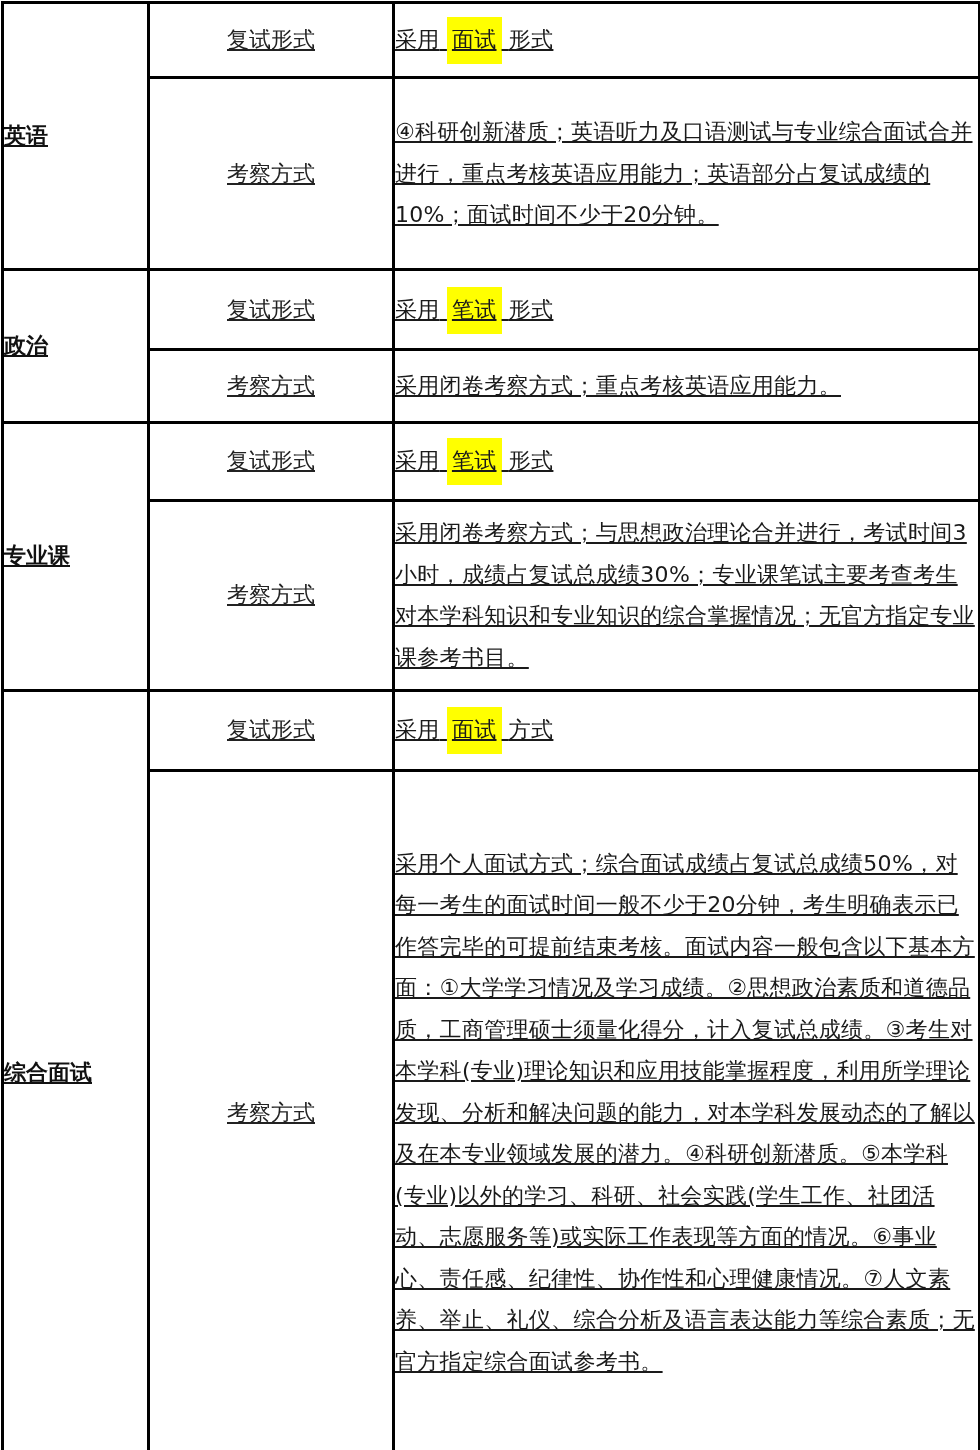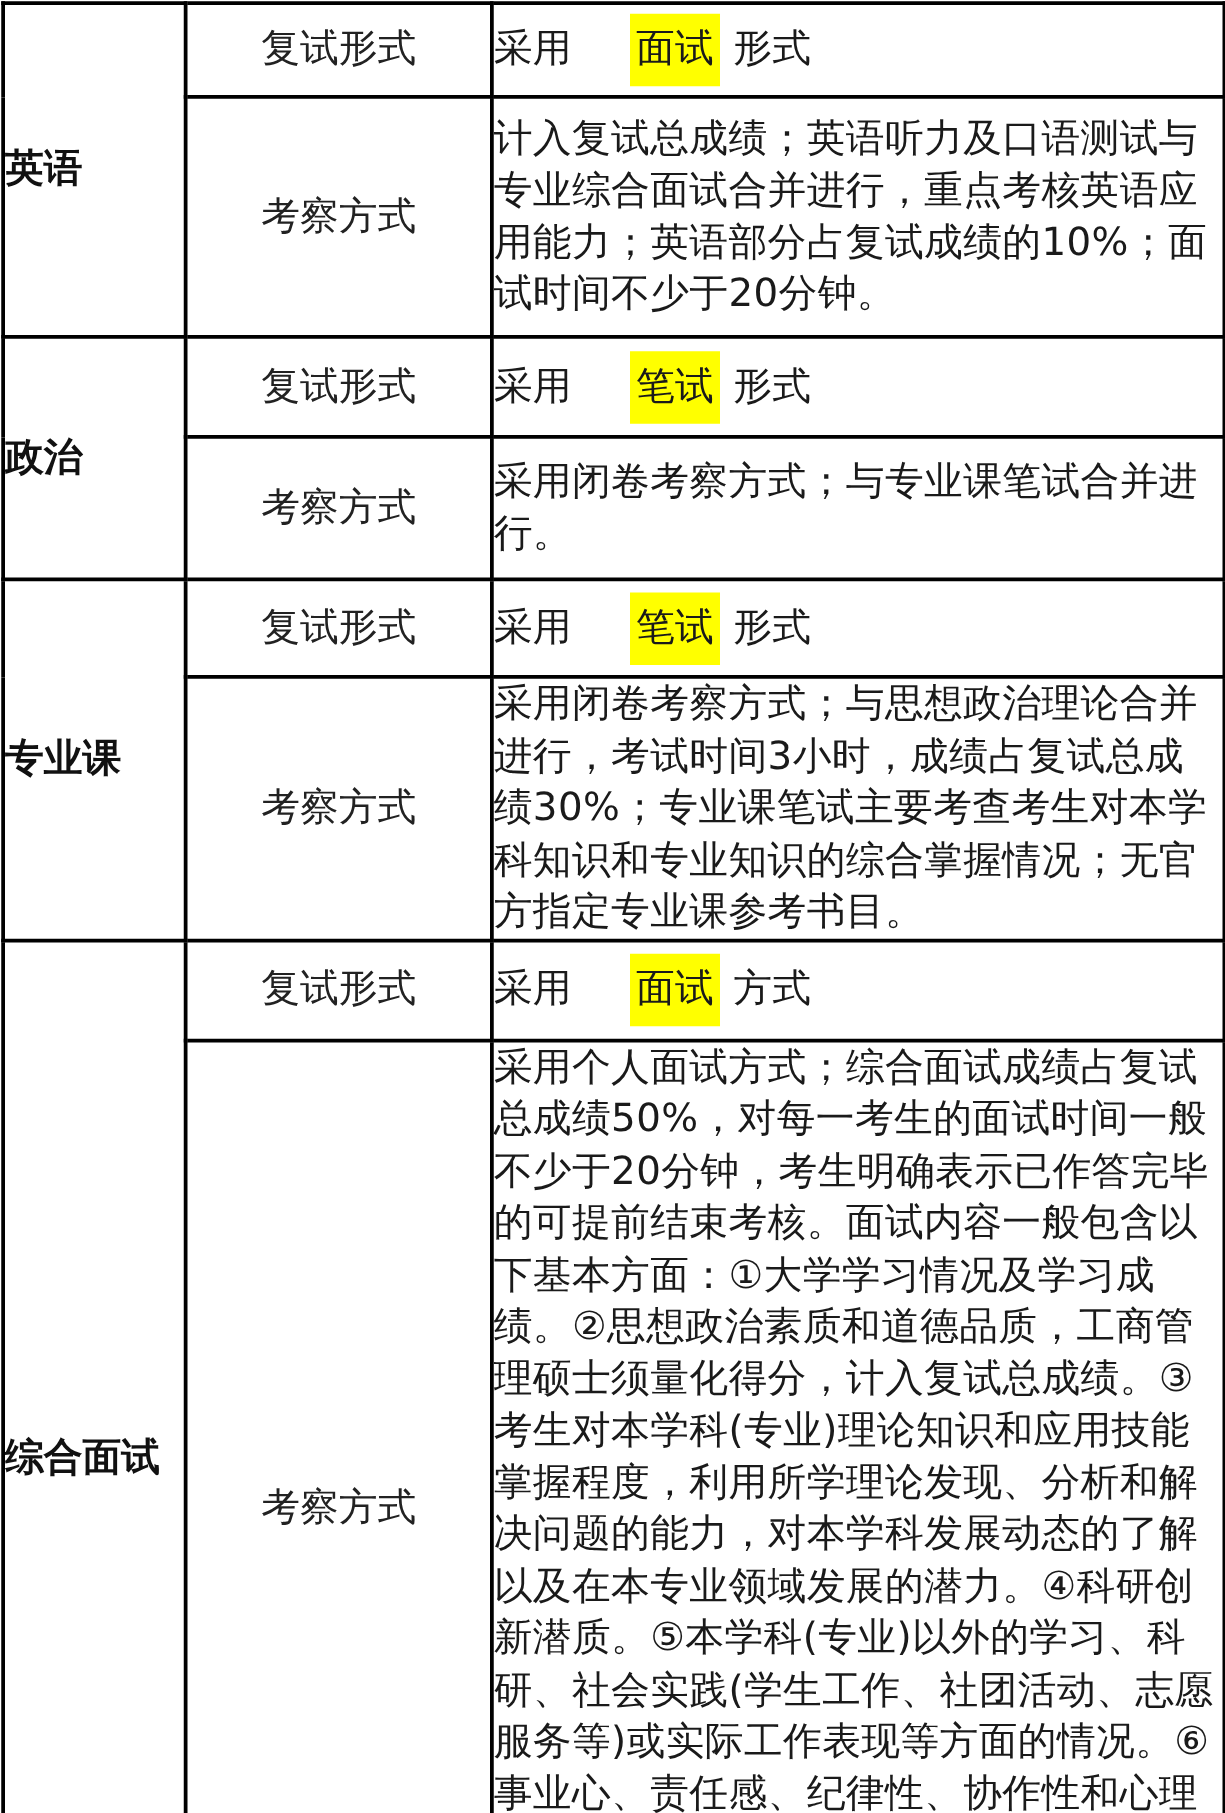--- a/index.html
+++ b/index.html
@@ -5,63 +5,64 @@
     html, body { margin: 0; padding: 0; background: #ffffff; }
     body { width: 980px; height: 1450px; overflow: hidden; font-family: "DejaVu Sans", "Liberation Sans", sans-serif; color: #111; }
     table.exam {
       position: absolute; left: 1px; top: 1px;
       width: 977px;
       border-collapse: collapse;
       table-layout: fixed;
     }
     table.exam td {
       border: 3px solid #000;
-      font-size: 31px;
+      font-size: 22px;
       line-height: 41.5px;
       vertical-align: middle;
       padding: 0;
+      text-decoration: underline;
     }
     col.c1 { width: 146px; }
     col.c2 { width: 245px; }
     col.c3 { width: 586px; }
     td.subject { text-align: left; font-weight: bold; font-size: 23px; }
     td.label { text-align: center; color: #222; }
     td.content { padding: 18px 12px 18px 20px; text-align: left; color: #1a1a1a; letter-spacing: 0.3px; }
     td.content.short { padding-top: 14px; padding-bottom: 14px; }
-    .hl { background: #ffff00; padding: 10px 5px 12px 5px; margin-left: 36px; }
+    .hl { background: #ffff00; padding: 10px 5px 12px 5px; }
   </style>
 </head>
 <body>
 
 <table class="exam">
   <colgroup>
       <col class="c1">
       <col class="c2">
       <col class="c3">
     </colgroup>
   <tbody>
 
     <tr style="height:75px">
       <td class="subject" rowspan="2">英语</td>
       <td class="label">复试形式</td>
       <td class="content short"><span>采用</span> <span class="hl" style="background: rgb(255, 255, 0);">面试</span> <span>形式</span></td>
     </tr>
     <tr style="height:192px">
       <td class="label">考察方式</td>
-      <td class="content">计入复试总成绩；英语听力及口语测试与专业综合面试合并进行，重点考核英语应用能力；英语部分占复试成绩的10%；面试时间不少于20分钟。</td>
+      <td class="content">④科研创新潜质；英语听力及口语测试与专业综合面试合并进行，重点考核英语应用能力；英语部分占复试成绩的10%；面试时间不少于20分钟。</td>
     </tr>
 
     <tr style="height:80px">
       <td class="subject" rowspan="2">政治</td>
       <td class="label">复试形式</td>
       <td class="content short"><span>采用</span> <span class="hl" style="background: rgb(255, 255, 0);">笔试</span> <span>形式</span></td>
     </tr>
     <tr style="height:65px">
       <td class="label">考察方式</td>
-      <td class="content short">采用闭卷考察方式；与专业课笔试合并进行。</td>
+      <td class="content short">采用闭卷考察方式；重点考核英语应用能力。</td>
     </tr>
 
     <tr style="height:78px">
       <td class="subject" rowspan="2">专业课</td>
       <td class="label">复试形式</td>
       <td class="content short"><span>采用</span> <span class="hl" style="background: rgb(255, 255, 0);">笔试</span> <span>形式</span></td>
     </tr>
     <tr style="height:190px">
       <td class="label">考察方式</td>
       <td class="content">采用闭卷考察方式；与思想政治理论合并进行，考试时间3小时，成绩占复试总成绩30%；专业课笔试主要考查考生对本学科知识和专业知识的综合掌握情况；无官方指定专业课参考书目。</td>

